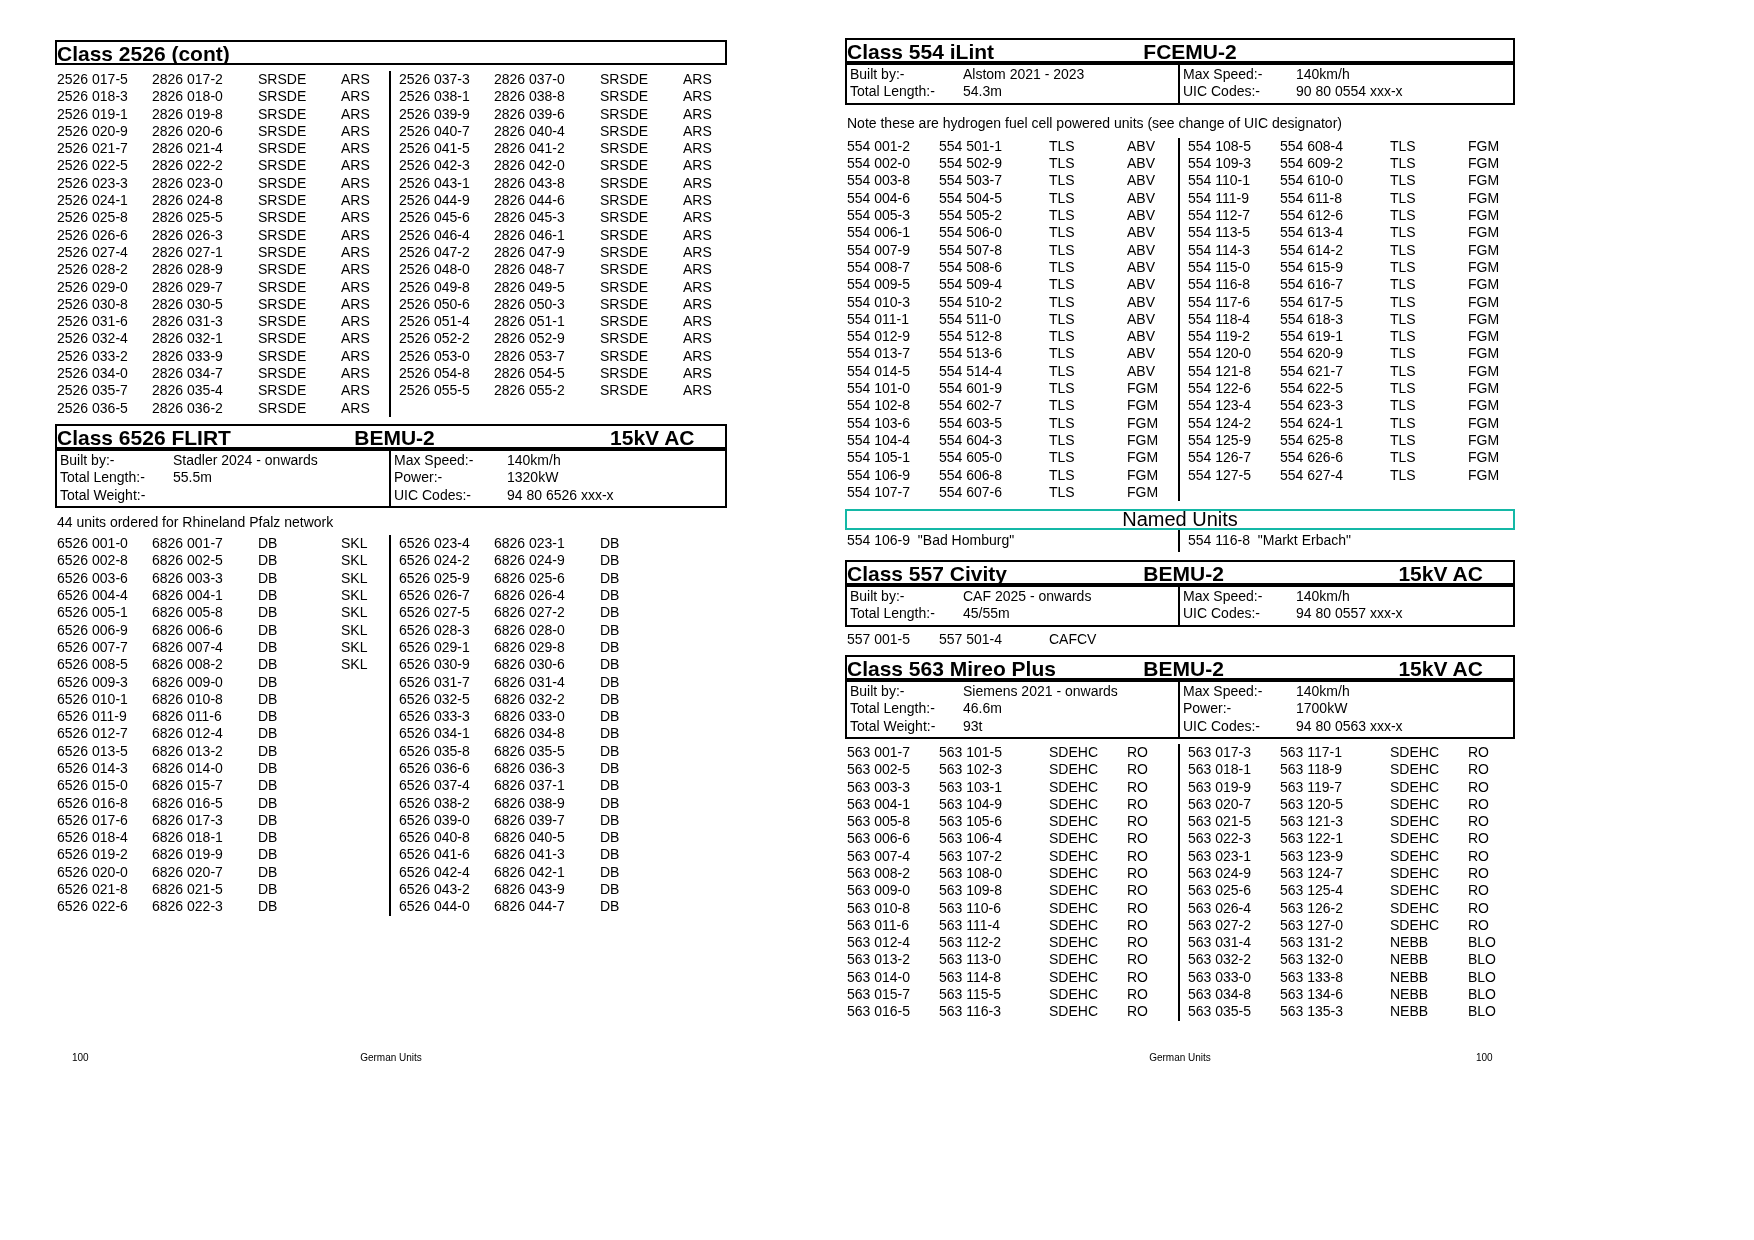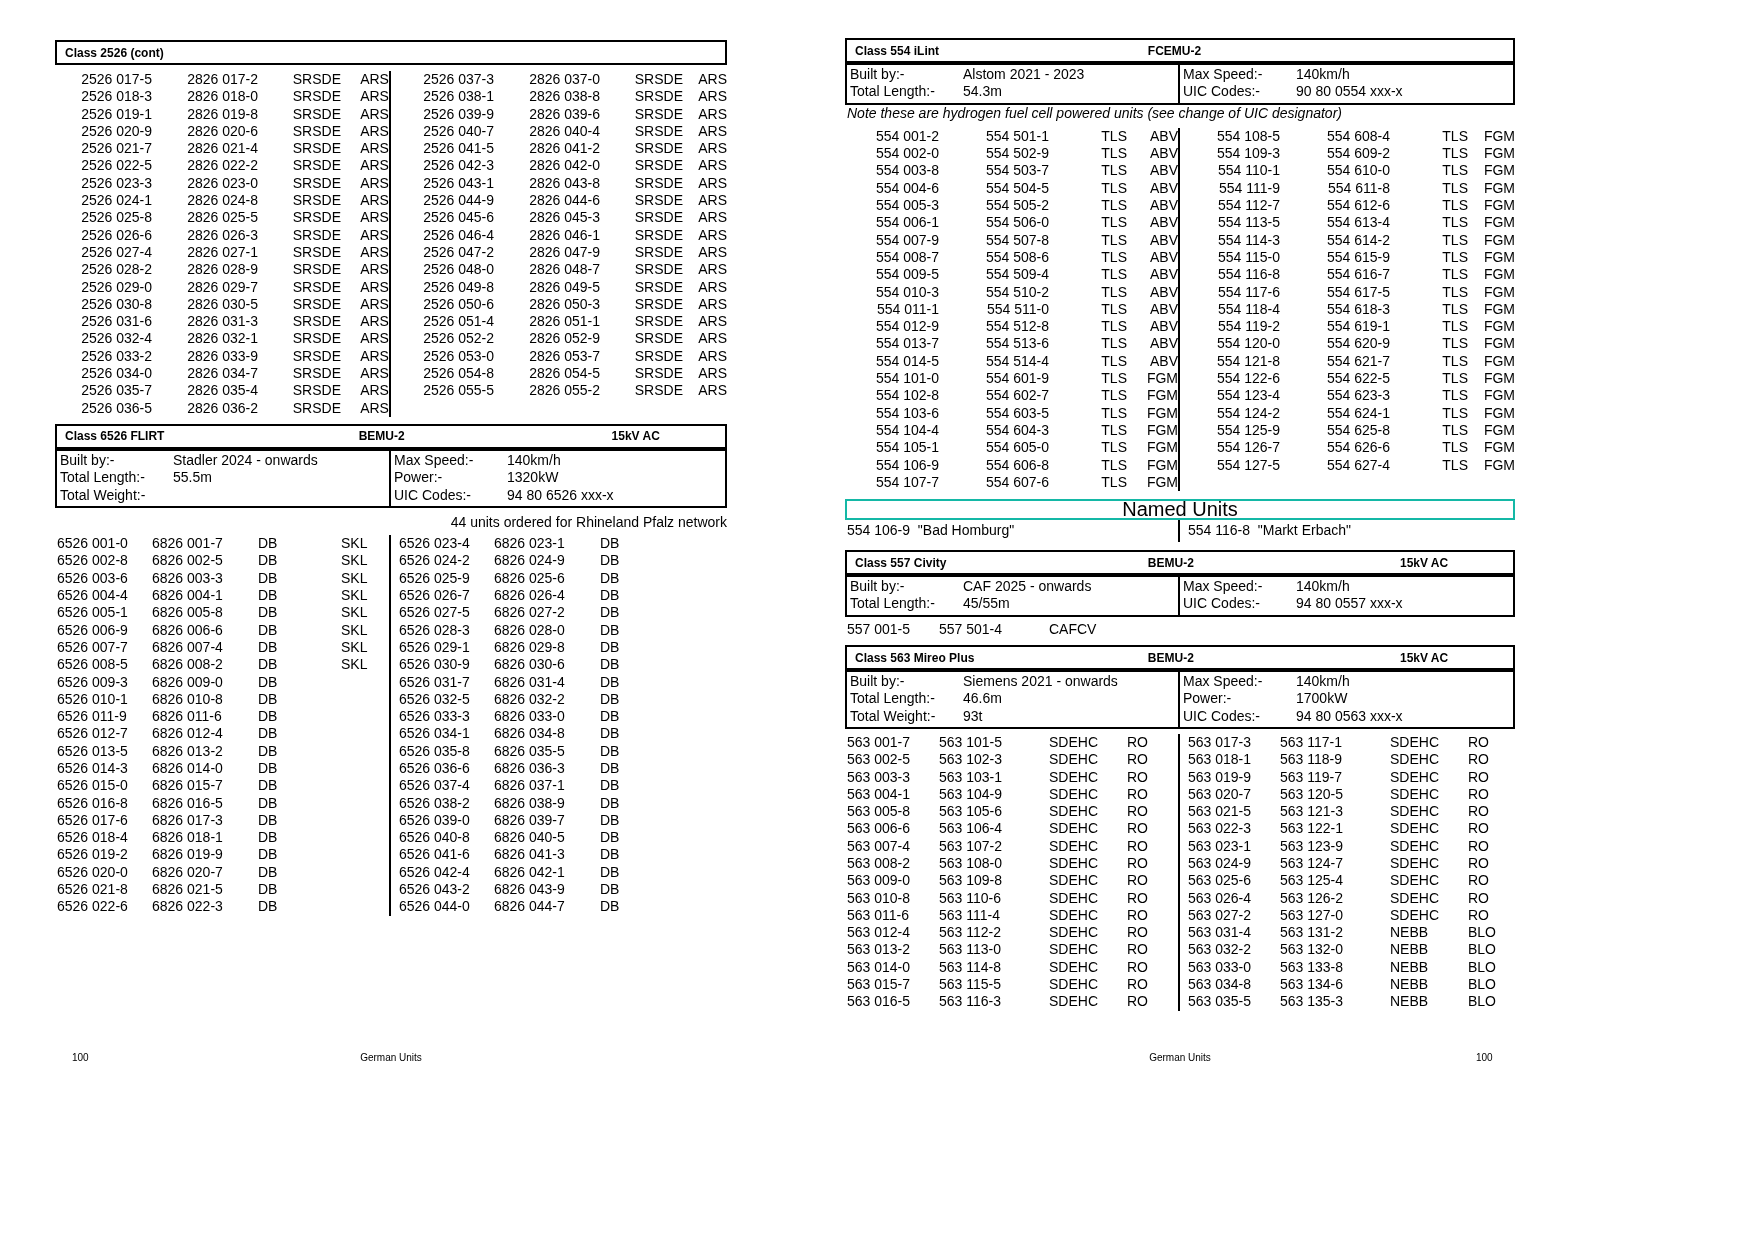--- a/index.html
+++ b/index.html
@@ -8,22 +8,22 @@
     width:1754px; height:1240px; position:relative;
     font-family:"Liberation Sans", sans-serif; color:#000;
     overflow:hidden;
   }
   .page { position:absolute; top:0; }
   .page-left  { left:55px;  width:672px; padding-top:40px; }
   .page-right { left:845px; width:670px; padding-top:38px; }
 
   
   .class-header {
-    border:2px solid #000; height:25px; display:flex; align-items:center;
-    font-weight:bold; font-size:12px; padding-left:8px; background:#fff;
+    border:2px solid #000; height:25px; display:flex; 
+    font-weight:bold; font-size:21px; padding-left:0; background:#fff;
   }
   .ch-title { flex:0 0 44.5%; white-space:nowrap; }
   .ch-title.full { flex:1; }
   .ch-type  { flex:0 0 36.5%; white-space:nowrap; }
   .ch-volt  { flex:1; white-space:nowrap;margin-left:12px; }
 
   
   .spec-box { border:2px solid #000; display:flex; background:#fff; }
   .half-l { width:49.7%; }
   .half-r { width:50.3%; border-left:2px solid #000; }
@@ -54,22 +54,22 @@
     border:2px solid #14b8a6; height:21px; text-align:center;
     font-size:20px; line-height:17px; background:#fff;
   }
   .named-row { display:flex; height:22px; font-size:14px; }
   .named-row .half-l { padding-left:2px; line-height:20px; }
   .named-row .half-r { padding-left:8px; line-height:20px; }
   .named-entry { white-space:pre; }
 
   .single-row { width:49.7%; }
 
-  .mt4{margin-top:4px;} .mt5{margin-top:5px;} .mt6{margin-top:6px;text-align:right;}
-  .mt7{margin-top:7px;} .mt8{margin-top:8px;} .mt10{font-style:italic;}
+  .mt4{margin-top:4px;} .mt5{margin-top:5px;} .mt6{margin-top:6px;}
+  .mt7{margin-top:7px;} .mt8{margin-top:8px;} .mt10{margin-top:10px;}
 
   
   .footer-item { position:absolute; top:1052px; font-size:10px; white-space:nowrap; }
   .f-pgnum-left { left:72px; }
   .f-center-left { left:306px; width:170px; text-align:center; }
   .f-center-right { left:1095px; width:170px; text-align:center; }
   .f-pgnum-right { left:1476px; }
 </style>
 </head>
 <body data-name="book-spread">

